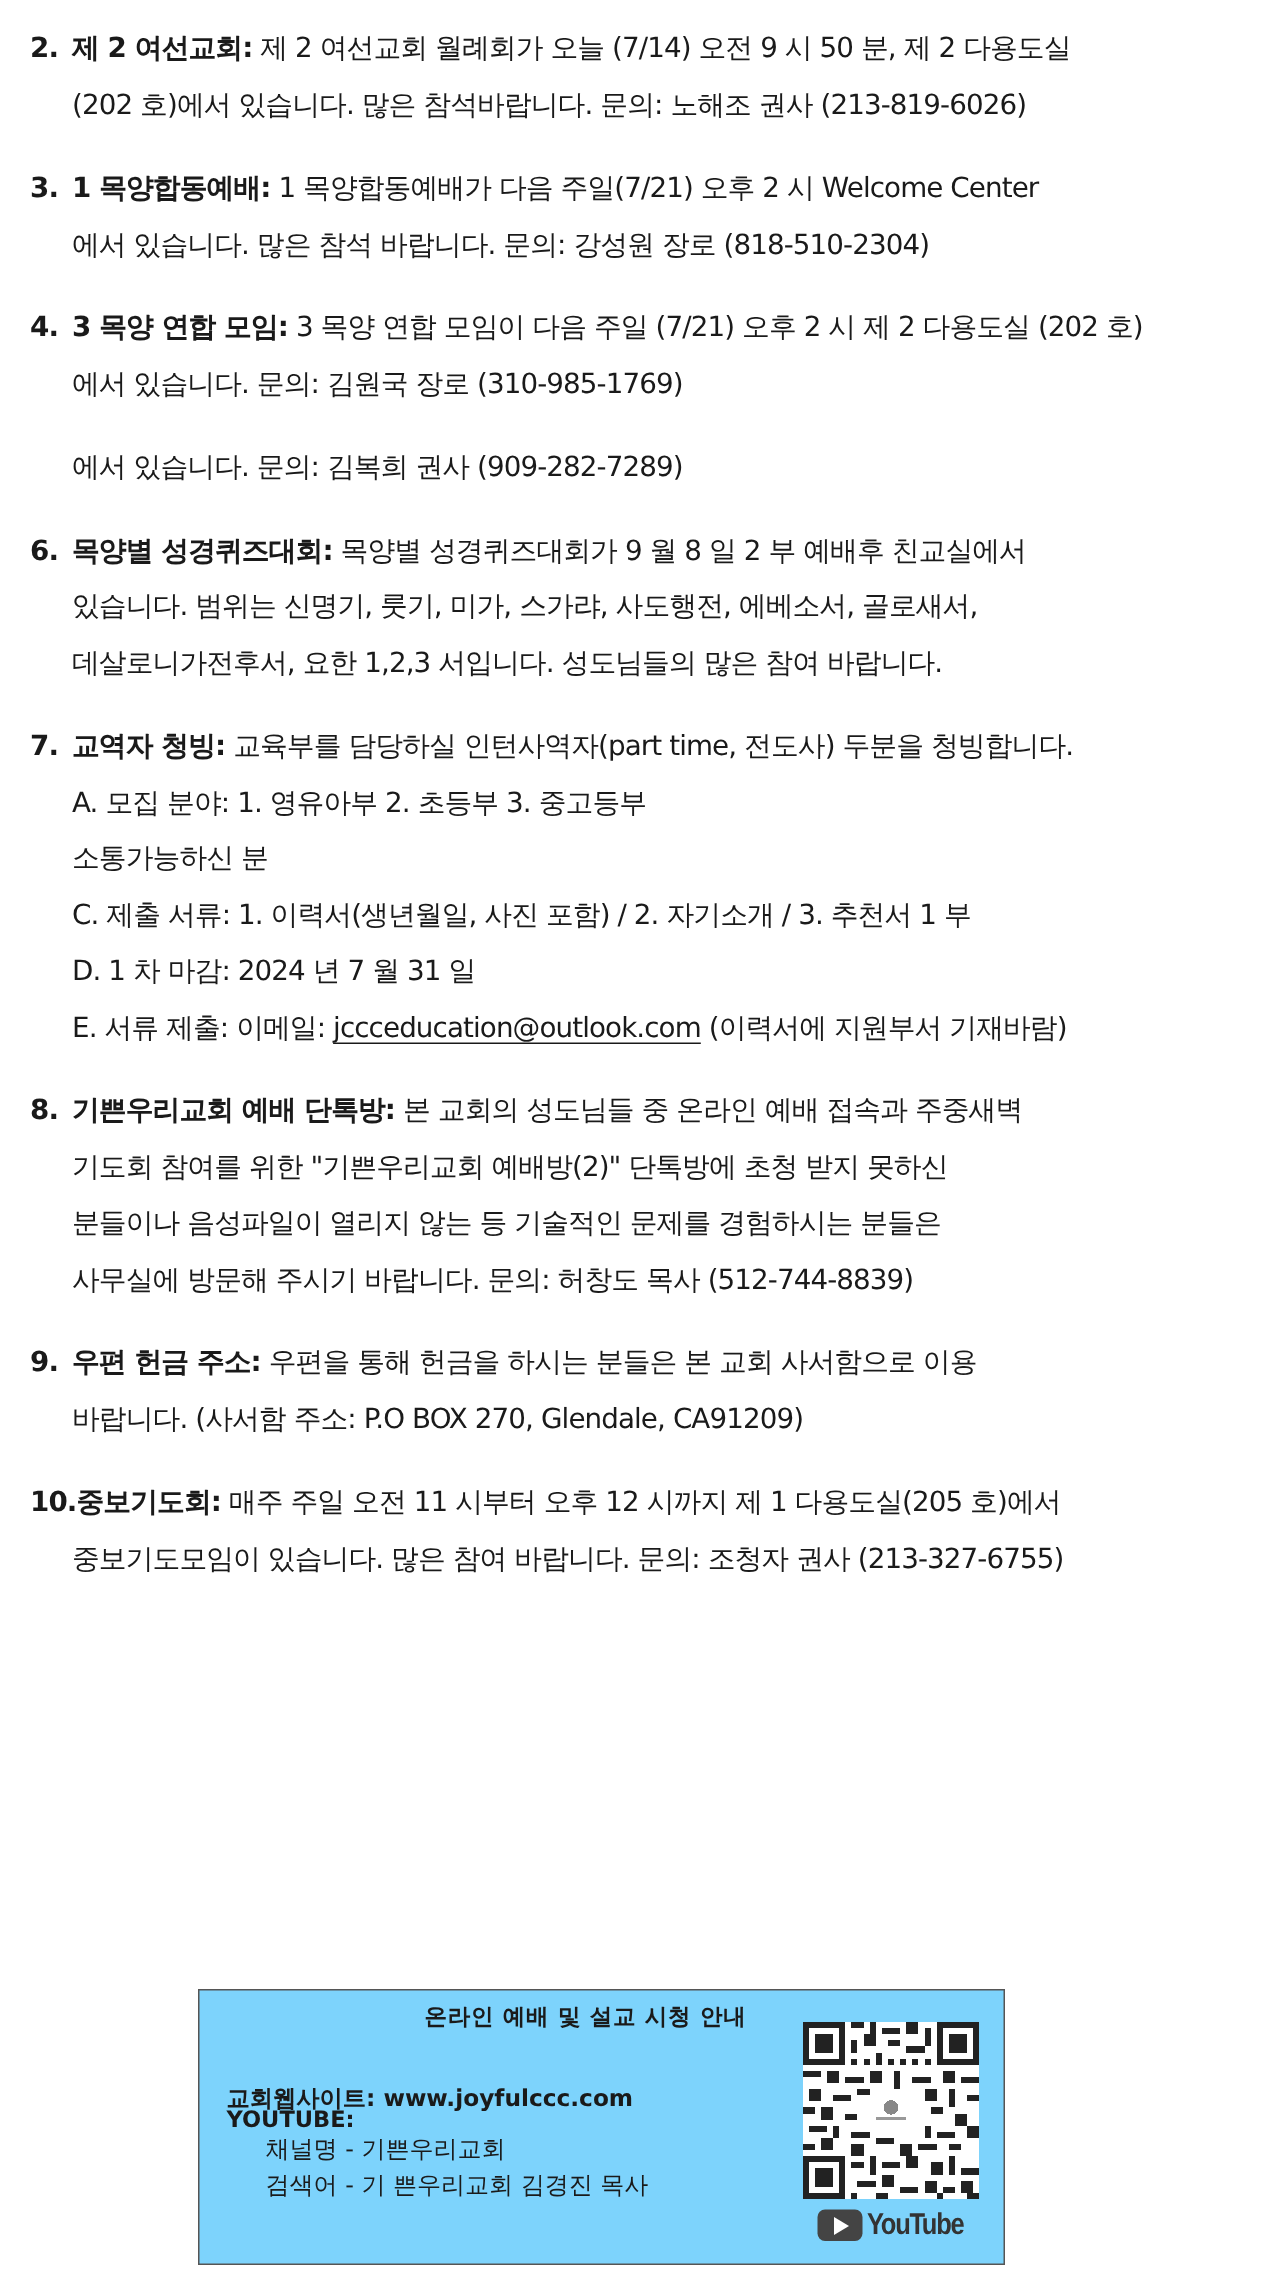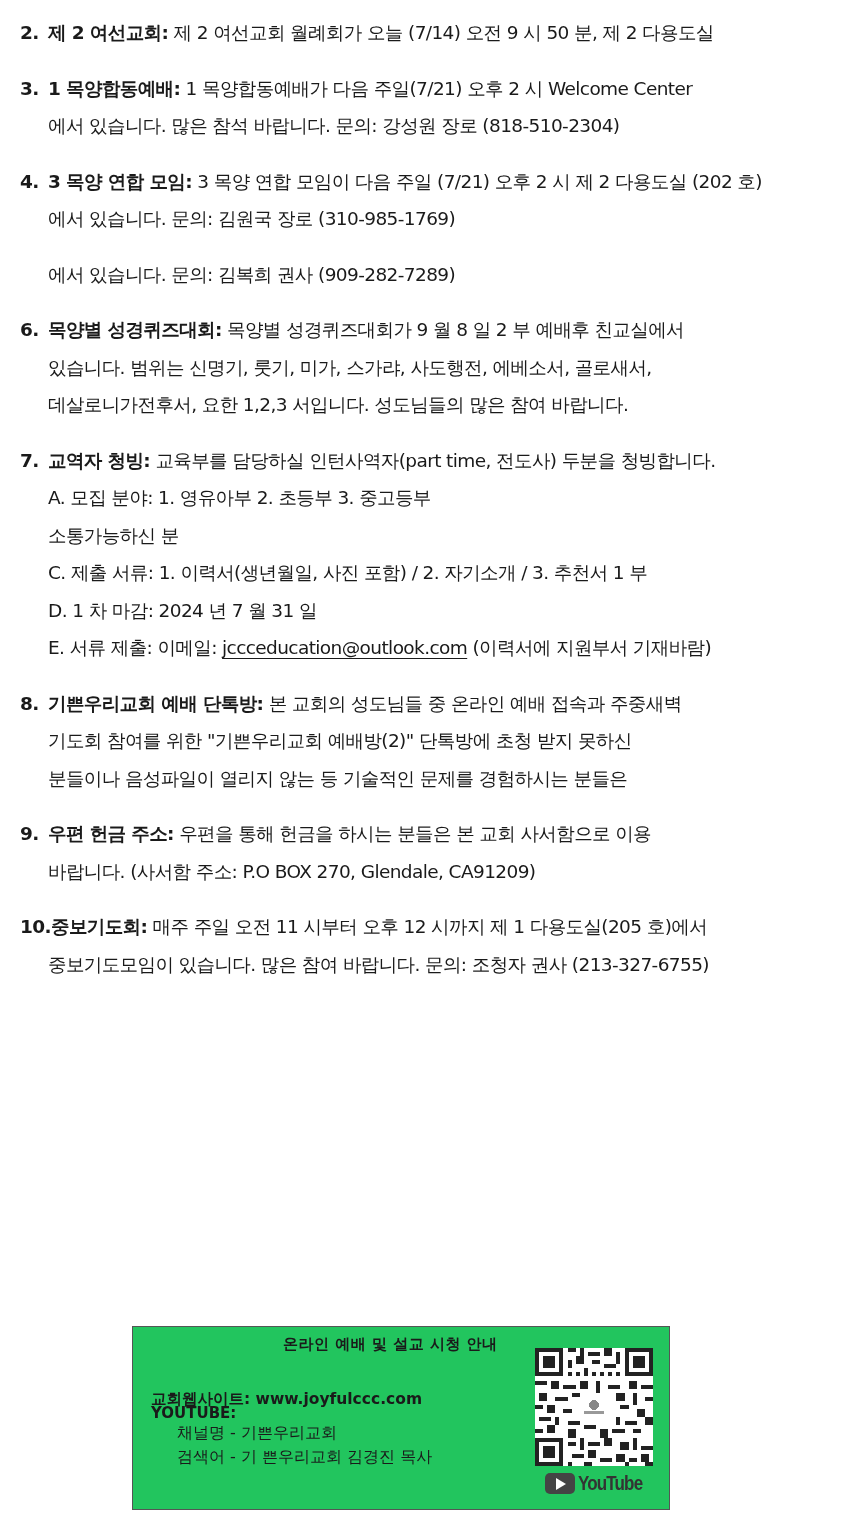--- a/index.html
+++ b/index.html
@@ -12,40 +12,41 @@
     .item { position: relative; font-size: 18.5px; line-height: 37.5px; margin-bottom: 18px; letter-spacing: -0.6px; }
     .item .line { display: block; white-space: nowrap; padding-left: 28px; }
     .item .line.first { padding-left: 0; }
     .num { font-weight: bold; display: inline-block; min-width: 28px; }
     .label { font-weight: bold; }
     .email { text-decoration: underline; text-decoration-thickness: 1px; text-underline-offset: 4px; text-align: right; }
     .sub { display: block; padding-left: 28px; white-space: nowrap; }
 
     .info-box {
       position: absolute; left: 132px; top: 1326px; width: 538px; height: 184px;
-      border: 1.5px solid #555; box-sizing: border-box; background: #22c55e;
+      border: 1.5px solid #555; box-sizing: border-box; background: #7dd3fc;
     }
     .box-title { position: absolute; left: 150px; top: 8px; font-weight: bold; font-size: 15px; letter-spacing: 0.5px; }
     .box-web { position: absolute; left: 18px; top: 42px; font-weight: bold; font-size: 15.5px; margin-top: 20px; }
     .box-yt { position: absolute; left: 18px; top: 77px; font-weight: bold; font-size: 15px; }
     .box-ch { position: absolute; left: 44px; top: 96px; font-size: 16px; }
     .box-kw { position: absolute; left: 44px; top: 120px; font-size: 16px; }
     .qr { position: absolute; left: 402px; top: 21px; width: 118px; height: 118px; }
     .yt-logo { position: absolute; left: 412px; top: 145px; display: flex; align-items: center; gap: 3px; }
     .yt-play { width: 30px; height: 21px; background: #444; border-radius: 5px; position: relative; }
     .yt-play::after { content: ""; position: absolute; left: 11px; top: 5px; border-left: 10px solid #fff; border-top: 6px solid transparent; border-bottom: 6px solid transparent; }
     .yt-text { font-family: "Liberation Sans", sans-serif; font-weight: bold; font-size: 20px; color: #333; letter-spacing: -1px; transform: scaleX(0.85); transform-origin: left; }
   </style>
 </head>
 <body>
 
 <div class="list">
 
   <div class="item">
     <span class="line first"><span class="num">2.</span><span class="label">제 2 여선교회:</span><span> 제 2 여선교회 월례회가 오늘 (7/14) 오전 9 시 50 분, 제 2 다용도실</span></span>
+    <span class="line">(202 호)에서 있습니다. 많은 참석바랍니다. 문의: 노해조 권사 (213-819-6026)</span>
   </div>
 
   <div class="item">
     <span class="line first"><span class="num">3.</span><span class="label">1 목양합동예배:</span><span>  1 목양합동예배가 다음 주일(7/21) 오후 2 시 Welcome Center</span></span>
     <span class="line">에서 있습니다. 많은 참석 바랍니다. 문의: 강성원 장로 (818-510-2304)</span>
   </div>
 
   <div class="item">
     <span class="line first"><span class="num">4.</span><span class="label">3 목양 연합 모임:</span><span> 3 목양 연합 모임이 다음 주일 (7/21) 오후 2 시 제 2 다용도실 (202 호)</span></span>
     <span class="line">에서 있습니다. 문의: 김원국 장로 (310-985-1769)</span>
@@ -67,20 +68,21 @@
     <span class="sub">소통가능하신 분</span>
     <span class="sub">C. 제출 서류: 1. 이력서(생년월일, 사진 포함) / 2. 자기소개 / 3. 추천서 1 부</span>
     <span class="sub">D. 1 차 마감: 2024 년 7 월 31 일</span>
     <span class="sub"><span>E. 서류 제출: 이메일: </span><span class="email">jccceducation@outlook.com</span><span> (이력서에 지원부서 기재바람)</span></span>
   </div>
 
   <div class="item">
     <span class="line first"><span class="num">8.</span><span class="label">기쁜우리교회 예배 단톡방:</span><span> 본 교회의 성도님들 중 온라인 예배 접속과 주중새벽</span></span>
     <span class="line">기도회 참여를 위한 "기쁜우리교회 예배방(2)" 단톡방에 초청 받지 못하신</span>
     <span class="line">분들이나 음성파일이 열리지 않는 등 기술적인 문제를 경험하시는 분들은</span>
+    <span class="line">사무실에 방문해 주시기 바랍니다. 문의: 허창도 목사 (512-744-8839)</span>
   </div>
 
   <div class="item">
     <span class="line first"><span class="num">9.</span><span class="label">우편 헌금 주소:</span><span> 우편을 통해 헌금을 하시는 분들은 본 교회 사서함으로 이용</span></span>
     <span class="line">바랍니다. (사서함 주소: P.O BOX 270, Glendale, CA91209)</span>
   </div>
 
   <div class="item">
     <span class="line first"><span class="num">10.</span><span class="label">중보기도회:</span><span> 매주 주일 오전 11 시부터 오후 12 시까지 제 1 다용도실(205 호)에서</span></span>
     <span class="line">중보기도모임이 있습니다. 많은 참여 바랍니다. 문의: 조청자 권사 (213-327-6755)</span>

